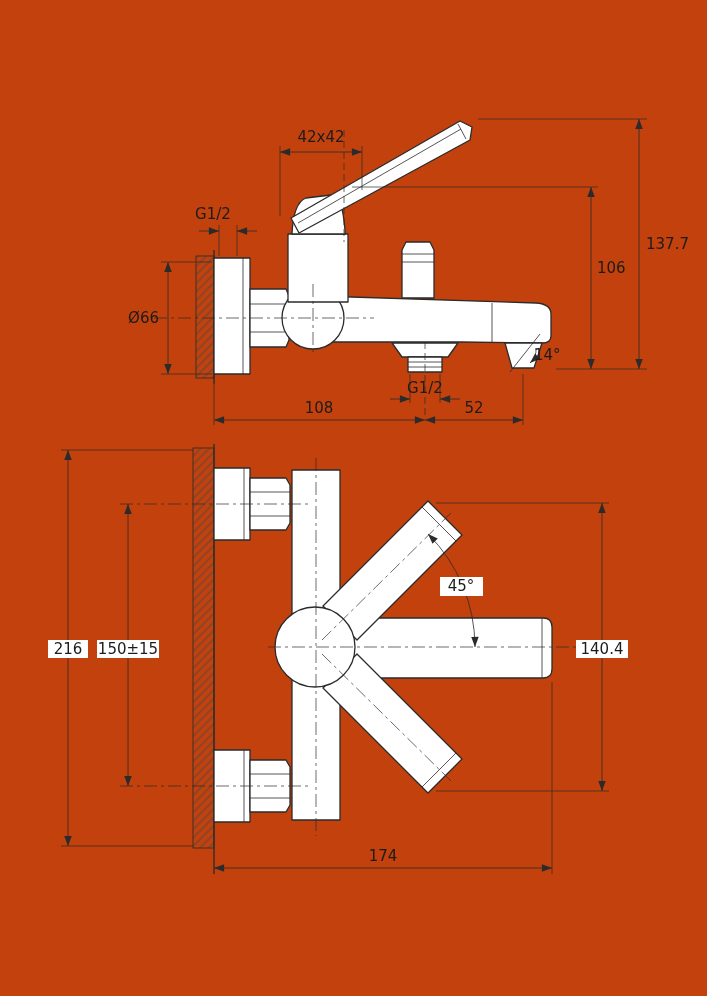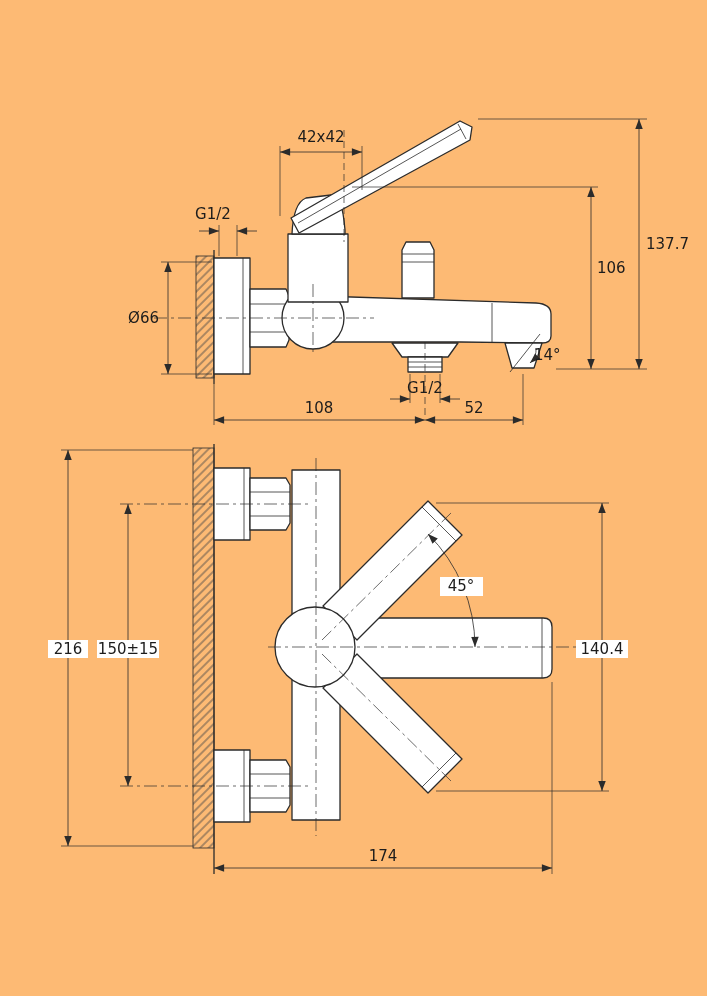--- a/index.html
+++ b/index.html
@@ -1,16 +1,16 @@
 <!DOCTYPE html>
 <html><head>
 <meta charset="utf-8">
 <style>
   html,body{margin:0;padding:0;background:#ffffff;}
-  .sheet{position:relative;width:707px;height:996px;background:#fdba74;overflow:hidden;}
+  .sheet{position:relative;width:707px;height:996px;background:#c2410c;overflow:hidden;}
   svg{display:block;}
   svg text{font-family:"DejaVu Sans","Liberation Sans",sans-serif;font-size:15px;fill:#1c1c1c;}
   .outline{fill:#ffffff;stroke:#2b2b2b;stroke-width:1.3;stroke-linejoin:round;}
   .thin{fill:none;stroke:#2b2b2b;stroke-width:0.8;}
   .dim{fill:none;stroke:#2b2b2b;stroke-width:0.8;}
   .ext{fill:none;stroke:#2b2b2b;stroke-width:0.7;}
   .cl{fill:none;stroke:#2b2b2b;stroke-width:0.7;stroke-dasharray:13 4 3 4;}
   .dash{fill:none;stroke:#2b2b2b;stroke-width:0.7;stroke-dasharray:7 4;}
   .wall{fill:url(#hatch);stroke:#2b2b2b;stroke-width:0.8;}
   .bg{fill:#ffffff;stroke:none;}

